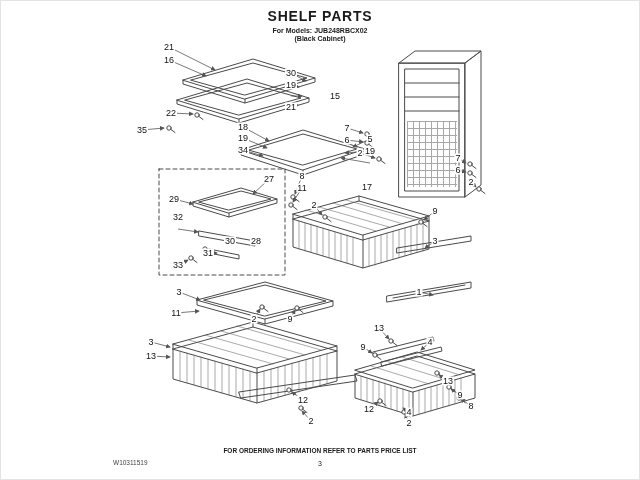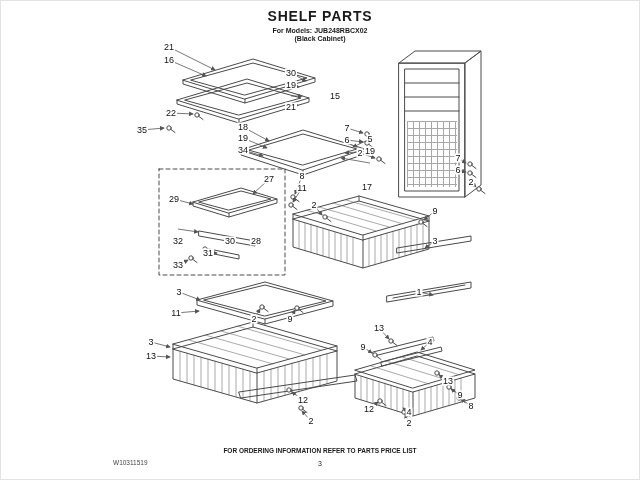--- a/index.html
+++ b/index.html
@@ -250,21 +250,21 @@
       <span class="callout" style="left: 359px; top: 152px;">2</span>
       <span class="callout" style="left: 457px; top: 157px;">7</span>
       <span class="callout" style="left: 457px; top: 169px;">6</span>
       <span class="callout" style="left: 470px; top: 181px;">2</span>
       <span class="callout" style="left: 434px; top: 210px;">9</span>
       <span class="callout" style="left: 434px; top: 240px;">3</span>
       <span class="callout" style="left: 268px; top: 178px; text-align: right;">27</span>
       <span class="callout" style="left: 301px; top: 175px;">8</span>
       <span class="callout" style="left: 301px; top: 187px;">11</span>
       <span class="callout" style="left: 173px; top: 198px;">29</span>
-      <span class="callout" style="left: 177px; top: 240px;">32</span>
+      <span class="callout" style="left: 177px; top: 216px;">32</span>
       <span class="callout" style="left: 229px; top: 240px;">30</span>
       <span class="callout" style="left: 255px; top: 240px;">28</span>
       <span class="callout" style="left: 207px; top: 252px;">31</span>
       <span class="callout" style="left: 177px; top: 264px;">33</span>
       <span class="callout" style="left: 313px; top: 204px;">2</span>
       <span class="callout" style="left: 418px; top: 291px;">1</span>
       <span class="callout" style="left: 178px; top: 291px;">3</span>
       <span class="callout" style="left: 175px; top: 312px;">11</span>
       <span class="callout" style="left: 253px; top: 318px;">2</span>
       <span class="callout" style="left: 289px; top: 318px;">9</span>

